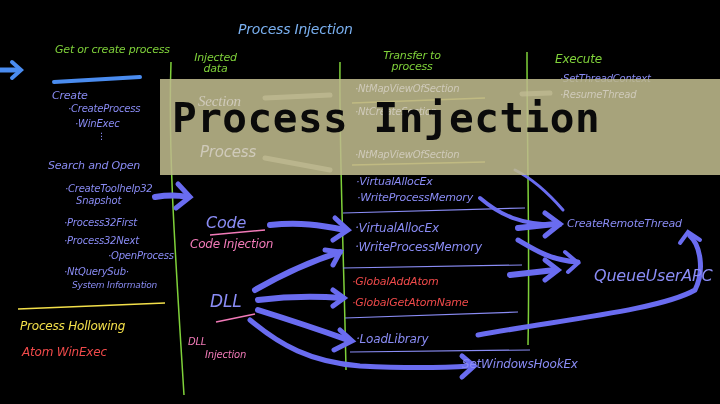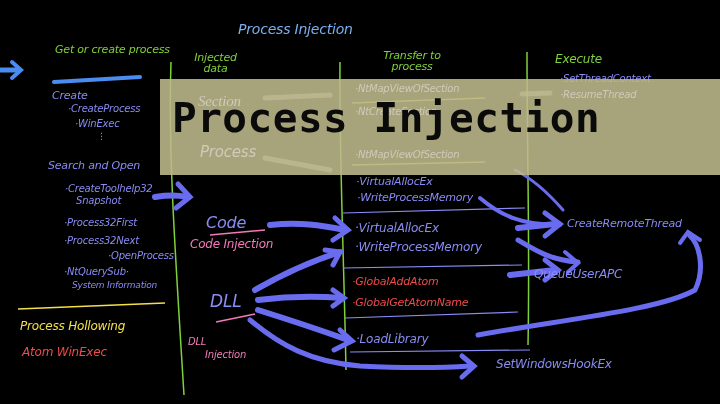--- a/index.html
+++ b/index.html
@@ -118,22 +118,22 @@
 
   <div class="hw blue" style="left:356px; top:176px; font-size:11px;">·VirtualAllocEx</div>
   <div class="hw blue" style="left:357px; top:192px; font-size:11px;">·WriteProcessMemory</div>
   <div class="hw blue" style="left:355px; top:222px; font-size:12px;">·VirtualAllocEx</div>
   <div class="hw blue" style="left:355px; top:241px; font-size:12px;">·WriteProcessMemory</div>
   <div class="hw red" style="left:352px; top:276px; font-size:11px;">·GlobalAddAtom</div>
   <div class="hw red" style="left:352px; top:297px; font-size:11px;">·GlobalGetAtomName</div>
   <div class="hw blue" style="left:356px; top:333px; font-size:12px;">·LoadLibrary</div>
 
   <div class="hw blue" style="left:567px; top:218px; font-size:11px;">CreateRemoteThread</div>
-  <div class="hw blue" style="left:534px; top:268px; font-size:12px;">QueueUserAPC</div>
-  <div class="hw blue" style="left:496px; top:358px; font-size:12px;">SetWindowsHookEx</div>
+  <div class="hw blue" style="left:594px; top:268px; font-size:16px;">QueueUserAPC</div>
+  <div class="hw blue" style="left:462px; top:358px; font-size:12px;">SetWindowsHookEx</div>
   <div class="hw blue" style="left:560px; top:74px; font-size:10px;">·SetThreadContext</div>
 </div>
 
 <div class="banner">
 </div>
 
 <div class="hw faded" style="left:198px; top:94px; font-size:15px;font-family:Liberation Serif, serif;">Section</div>
 <div class="hw faded" style="left:200px; top:145px; font-size:15px;">Process</div>
 <div class="hw faded" style="left:355px; top:84px; font-size:10px;">·NtMapViewOfSection</div>
 <div class="hw faded" style="left:355px; top:107px; font-size:10px;">·NtCreateSection</div>

